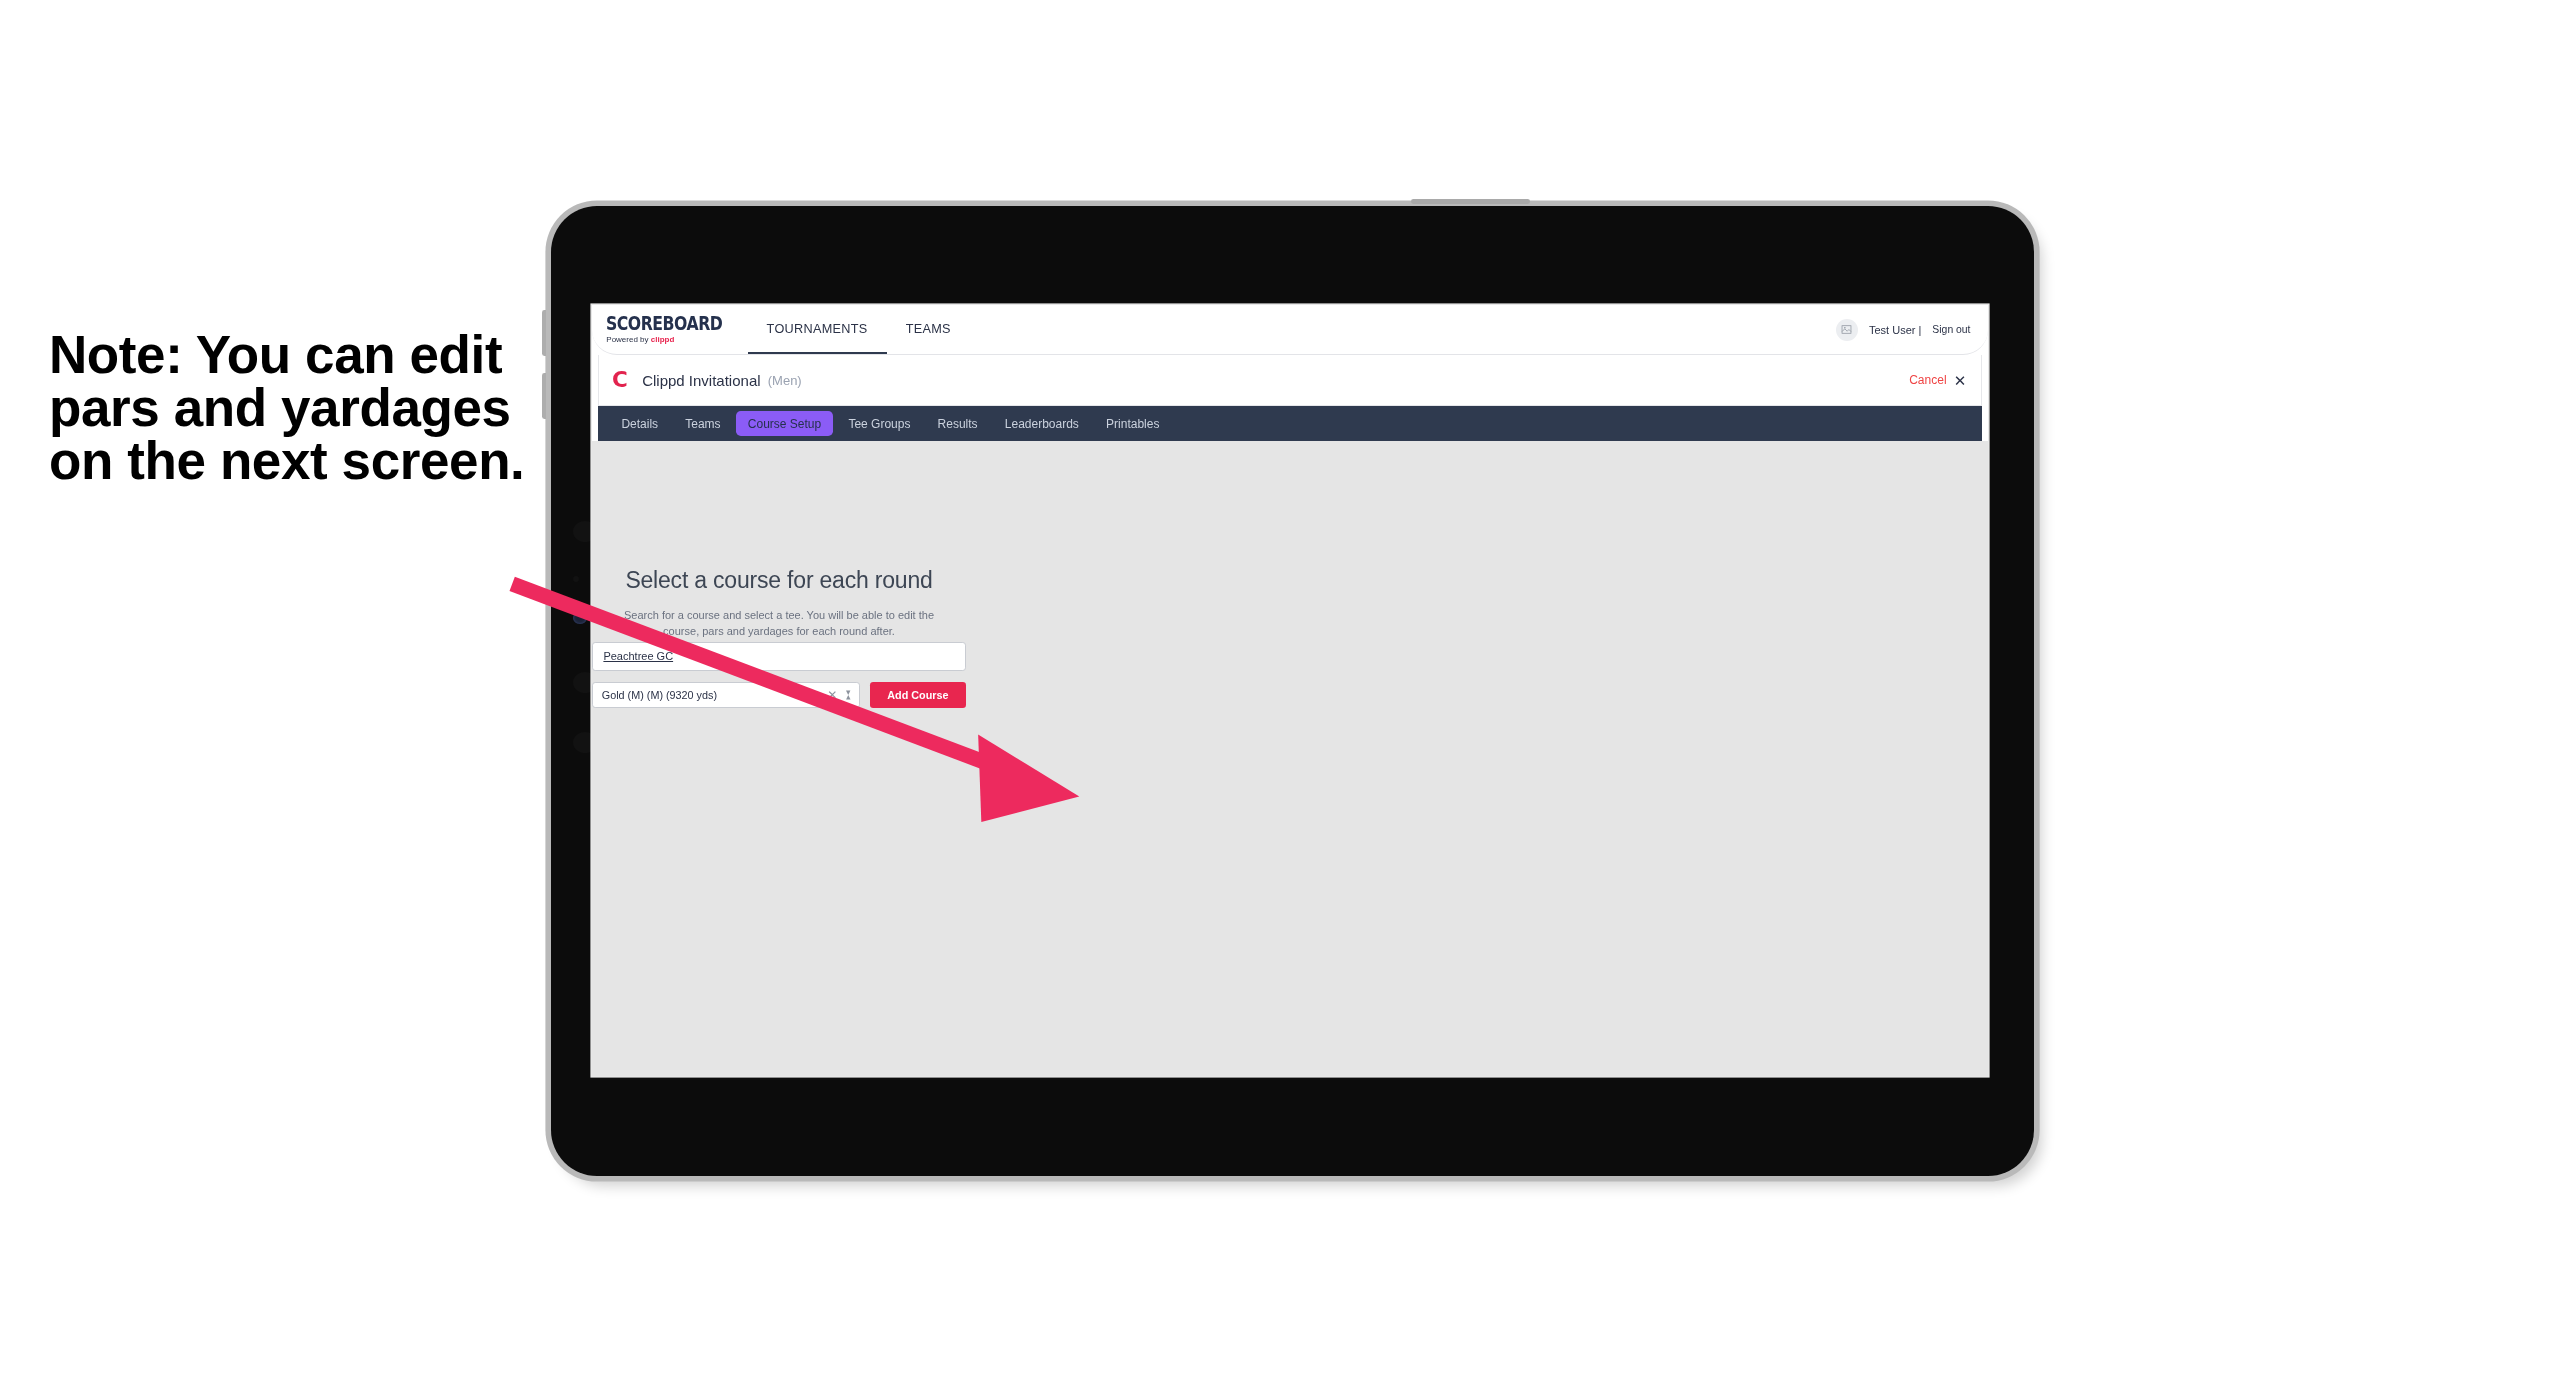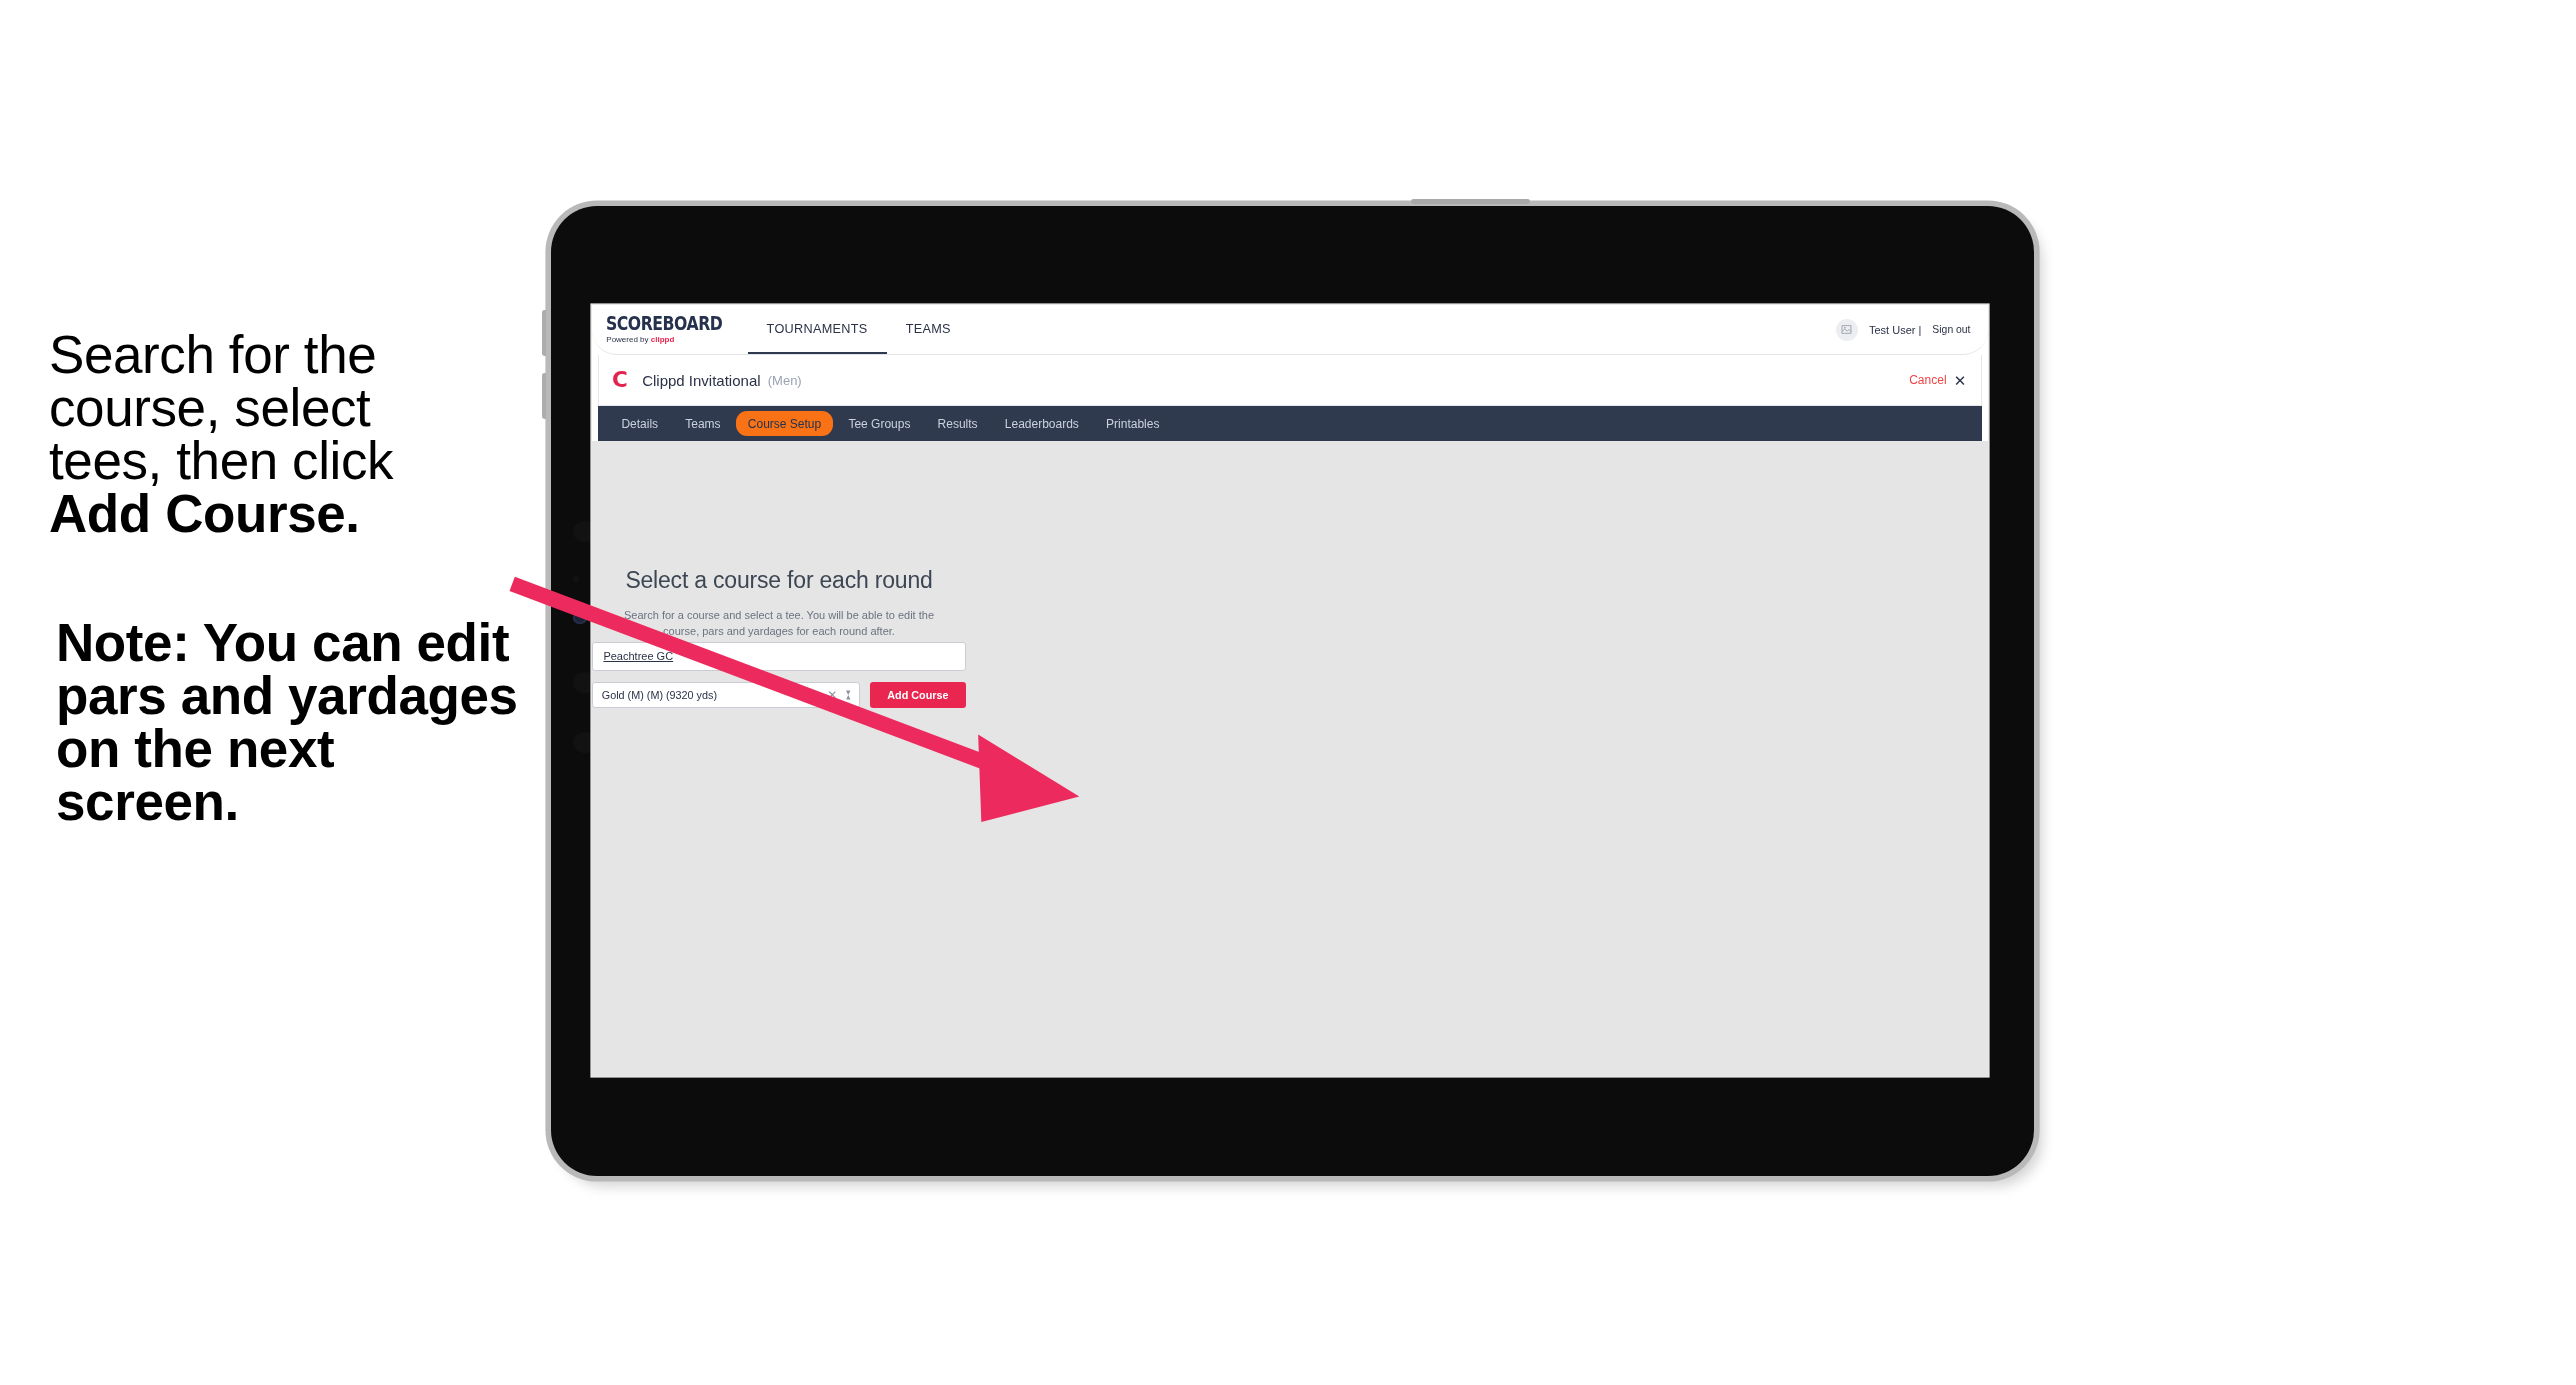--- a/index.html
+++ b/index.html
@@ -184,23 +184,22 @@
   }
   .tab {
     font-size: 12px;
     color: #cbd2de;
     padding: 5.6px 12px;
     border-radius: 4.8px;
     cursor: pointer;
     white-space: nowrap;
   }
   .tab.active {
-    background: #f97316;
+    background: #8b5cf6;
     color: #25314d;
-    border-radius: 11px;
   }
 
   
   .body-area {
     background: #e5e5e5;
     height: calc(771px - 50px - 51px - 35px);
     display: flex;
     justify-content: flex-start;
   }
   .form-block {
@@ -283,26 +282,20 @@
     width: 2576px; height: 1386px;
     pointer-events: none;
   }
 </style>
 </head>
 <body>
 
 <div id="stage">
 
   <div class="instructions">
-    <div class="instr-para">
-      <span>Search for the</span><br>
-      <span>course, select</span><br>
-      <span>tees, then click</span><br>
-      <span class="instr-strong">Add Course</span><span class="instr-strong">.</span>
-    </div>
     <div class="instr-para instr-bold">Note: You can edit pars and yardages on the next screen.</div>
   </div>
 
   <div class="tablet-outer">
     <div class="vol-a"></div>
     <div class="vol-b"></div>
     <div class="cam-dot cam-1"></div>
     <div class="cam-dot cam-2"></div>
     <div class="cam-dot cam-3"></div>
     <div class="cam-dot cam-4"></div>

